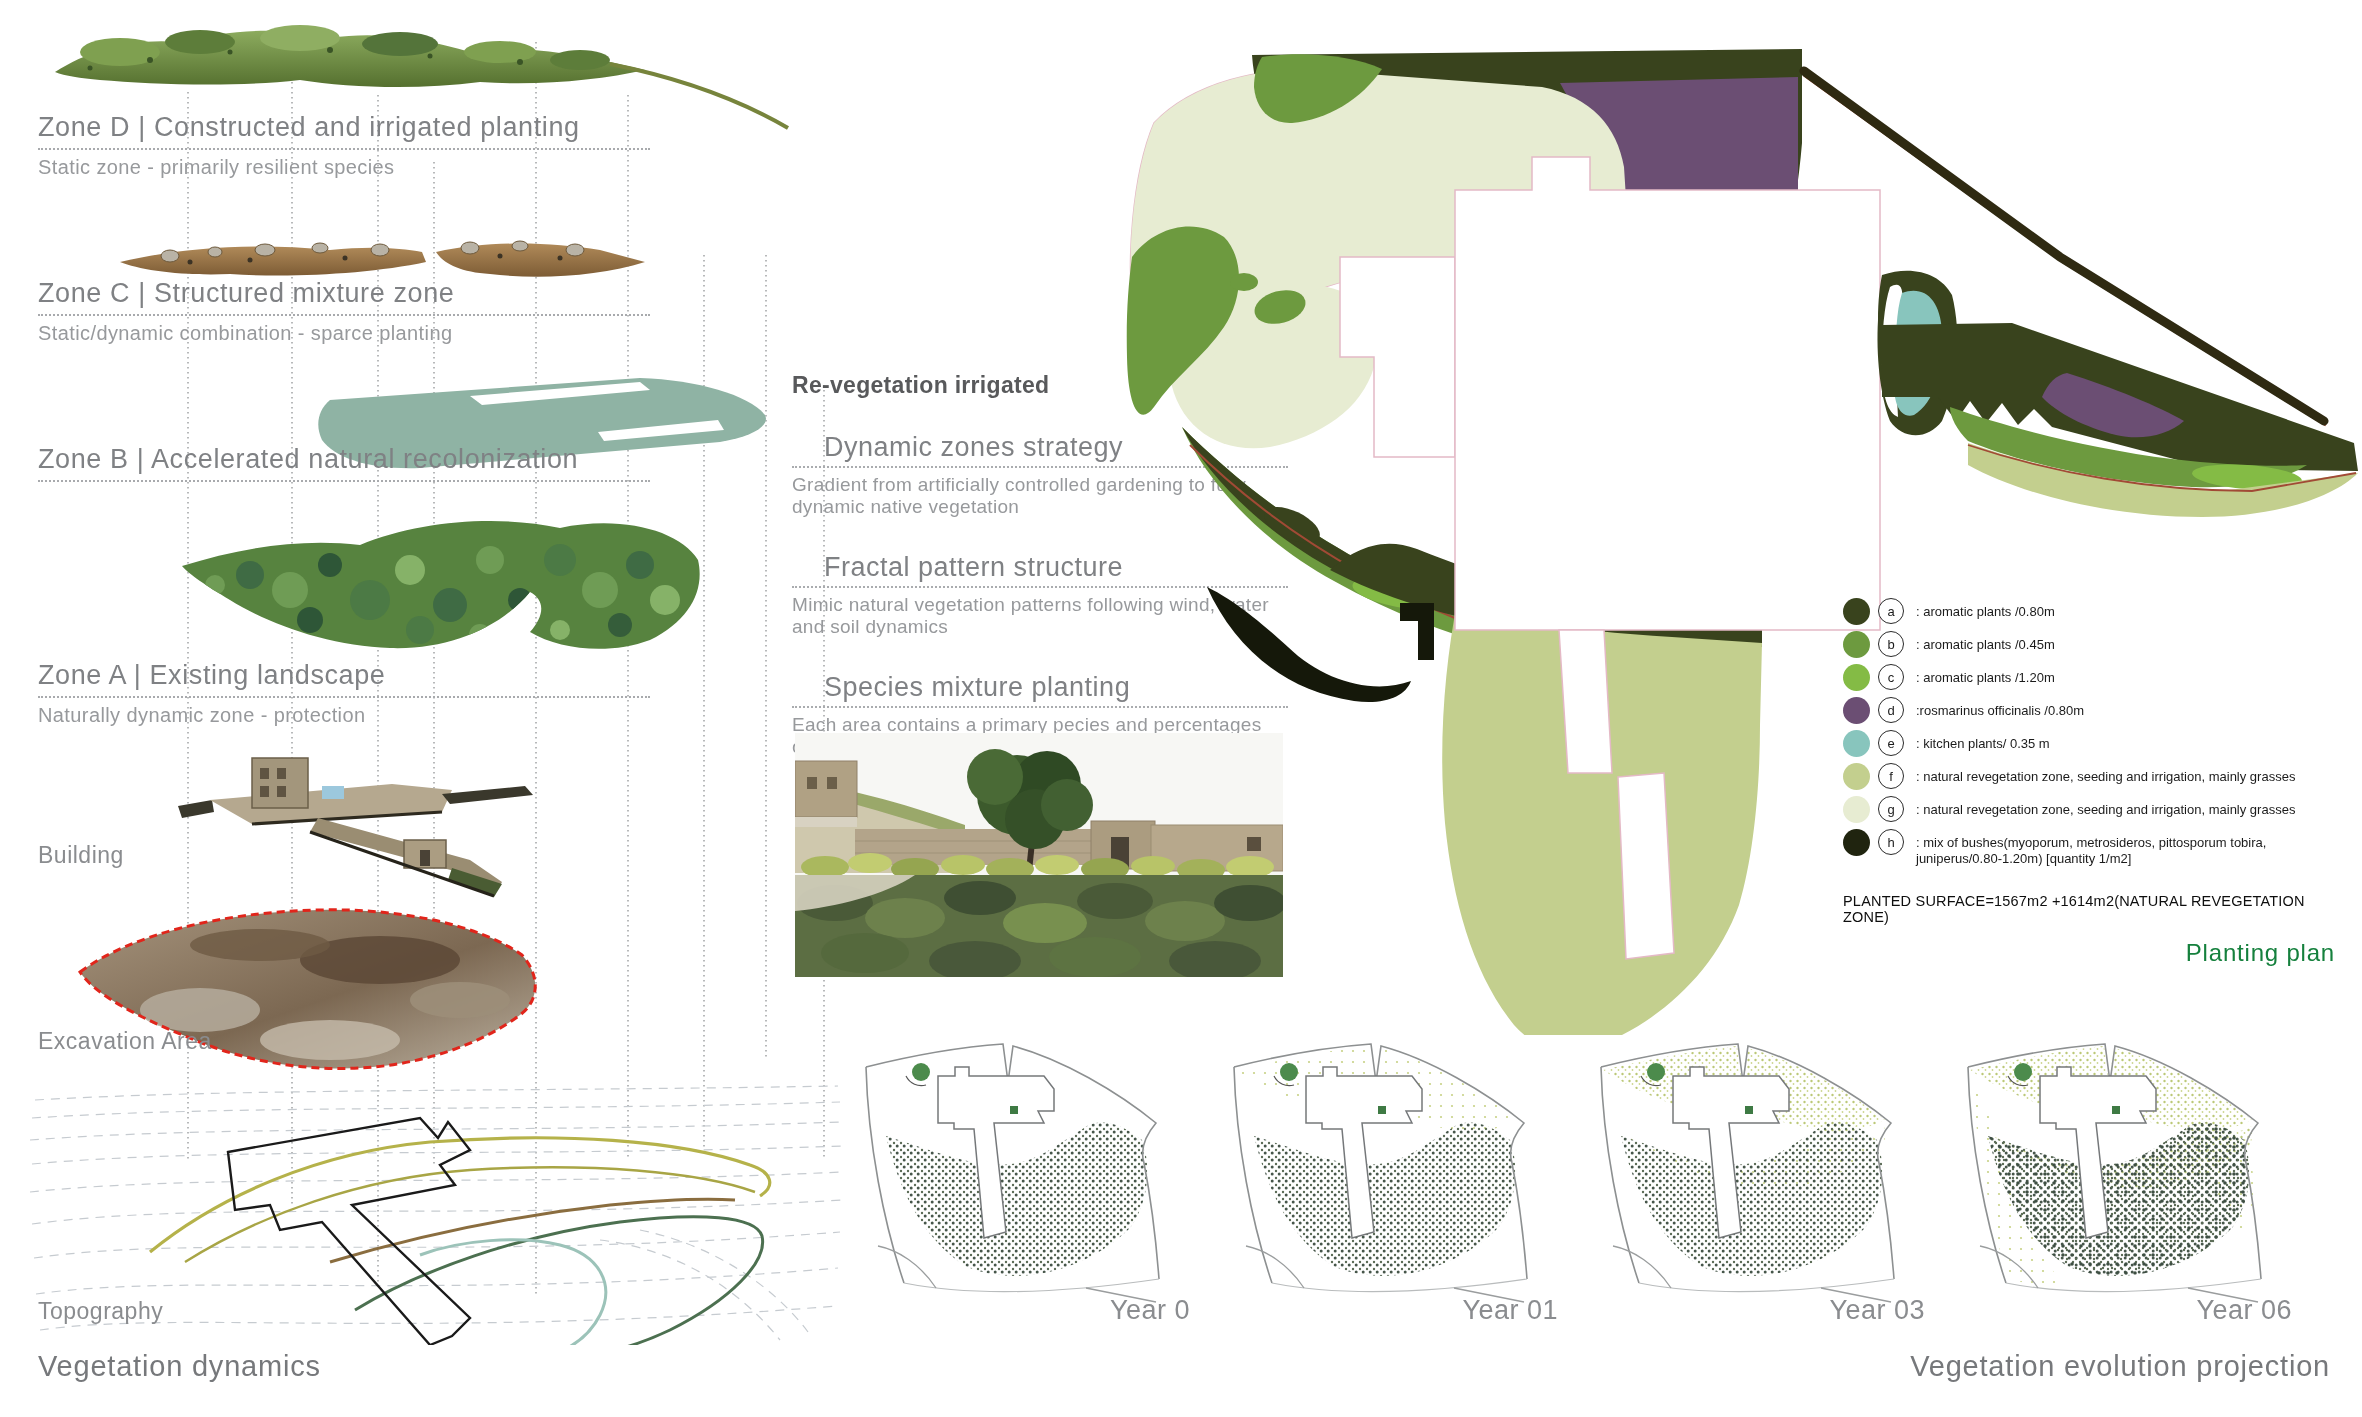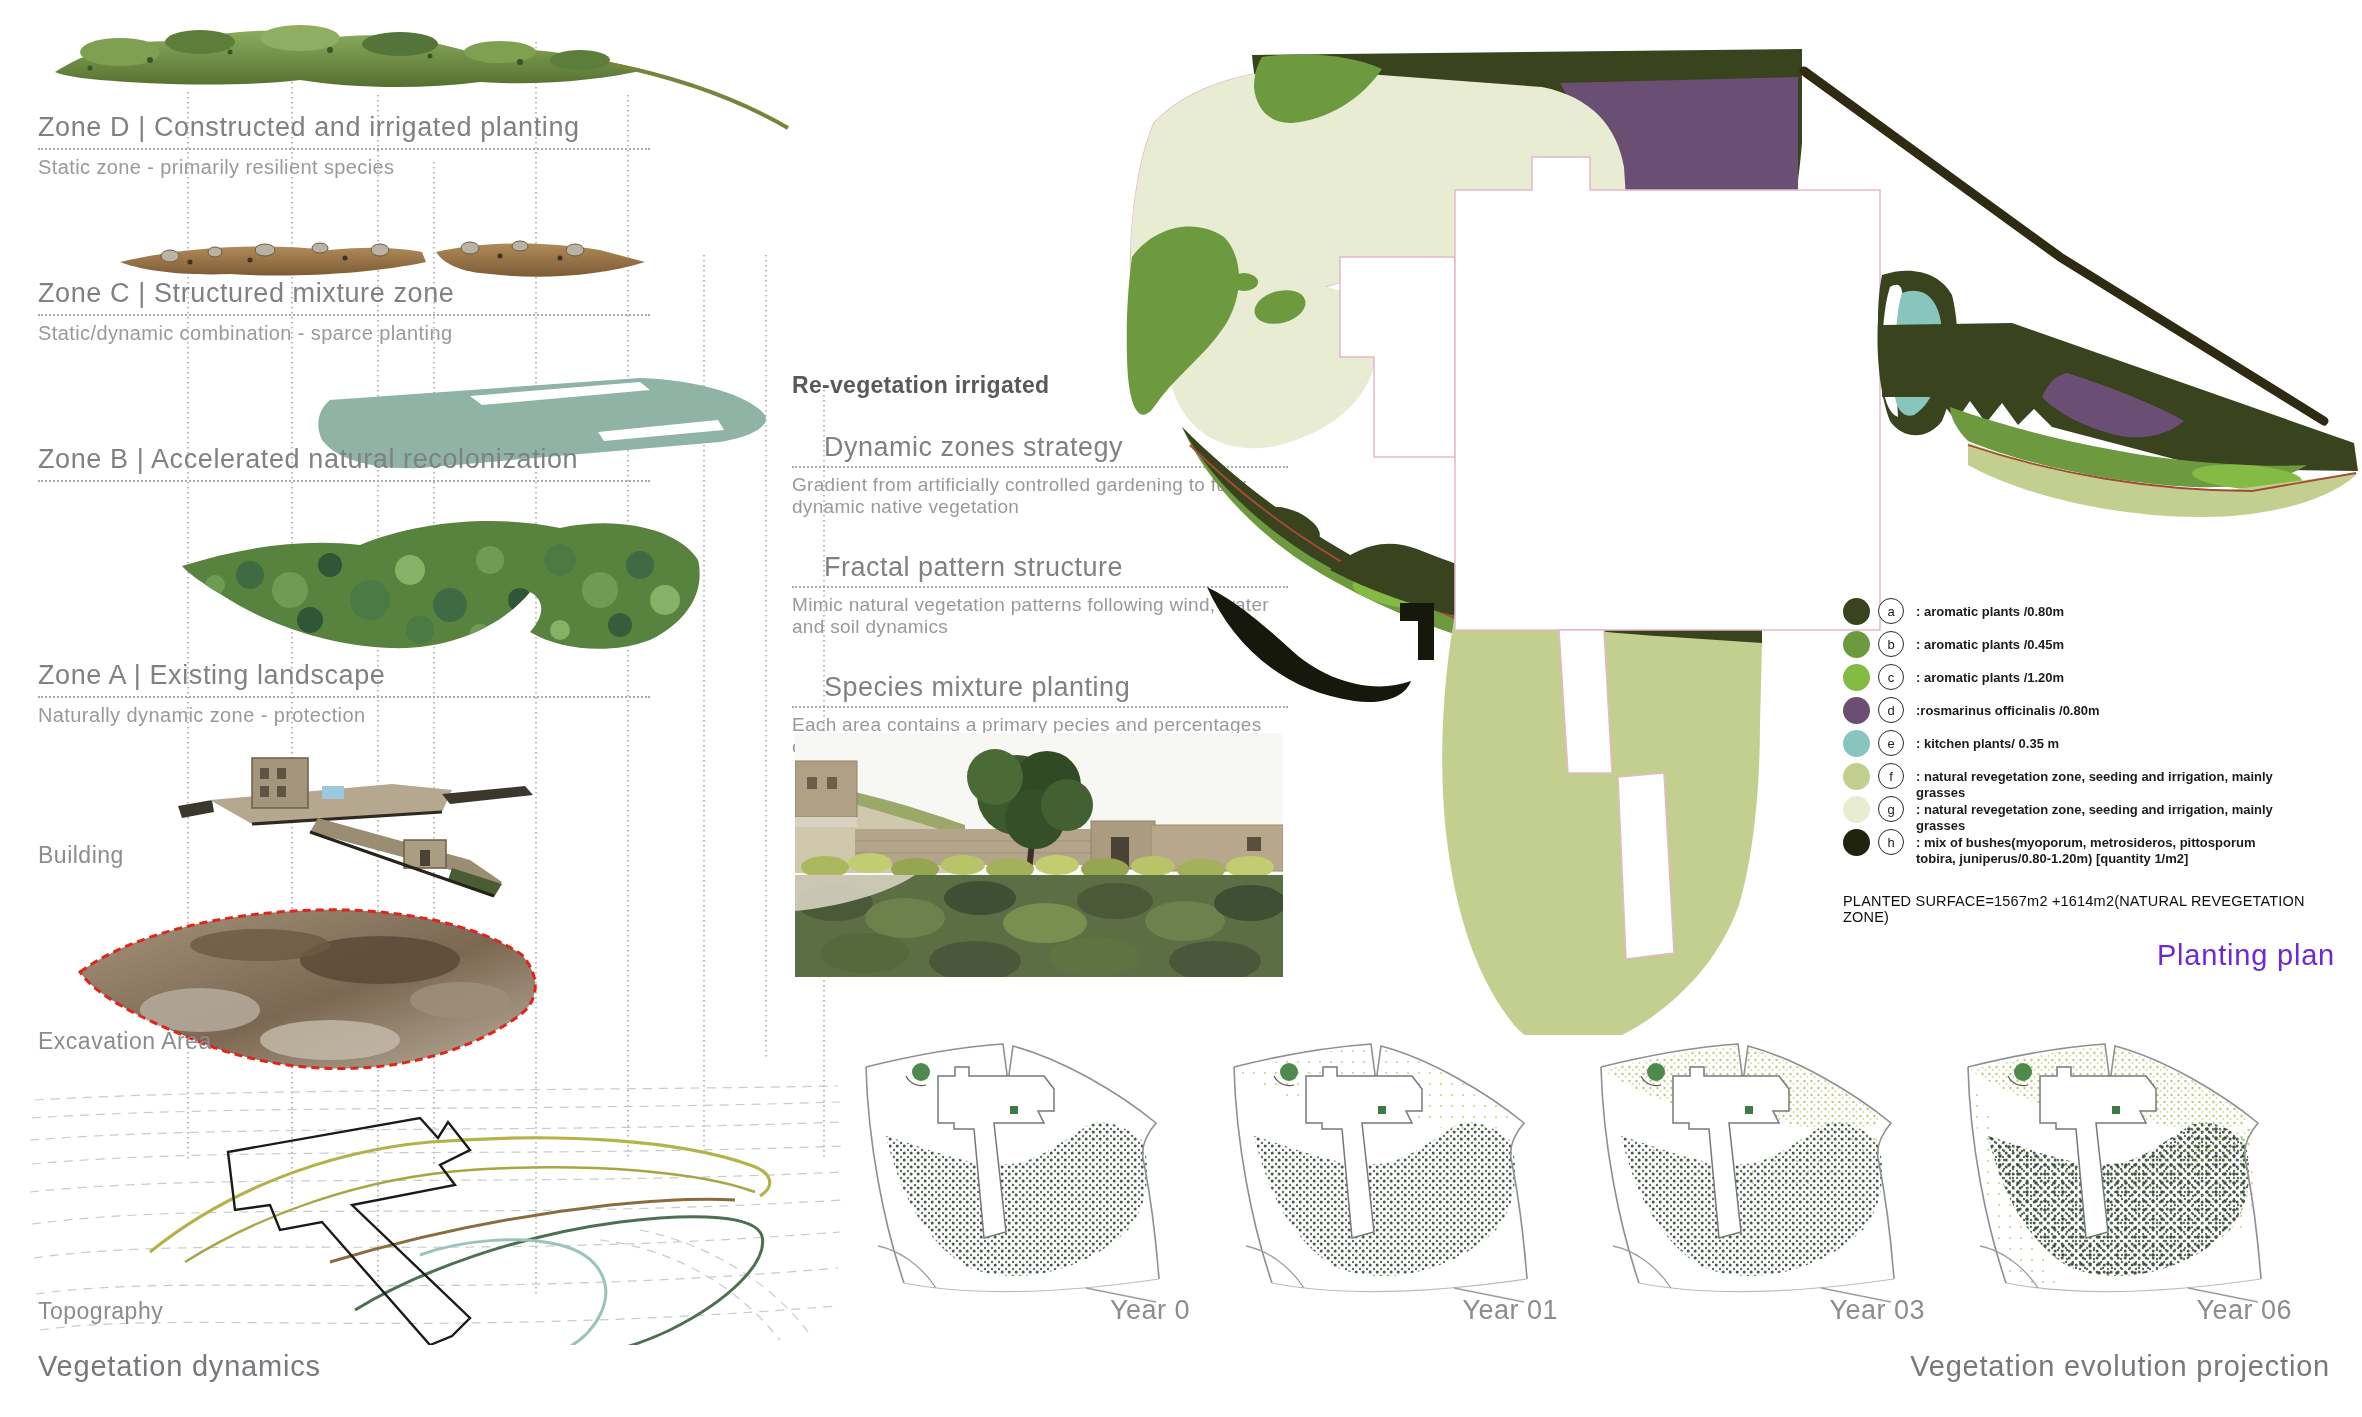--- a/index.html
+++ b/index.html
@@ -20,23 +20,23 @@
   .strat-rule{border-bottom:2px dotted #aaacaf;margin-top:3px;width:496px;}
   .strat-body{font-size:19px;color:#97999c;margin-top:6px;line-height:1.18;width:480px;letter-spacing:.3px;}
   
   #legend{left:1843px;top:598px;width:492px;}
   .lg-row{display:flex;align-items:flex-start;margin-bottom:6px;height:27px;}
   .lg-row.tall{height:42px;}
   .lg-swatch{width:27px;height:27px;border-radius:50%;flex:0 0 27px;}
   .lg-letter{width:24px;height:24px;border:1.6px solid #2b2b2b;border-radius:50%;
              margin-left:8px;flex:0 0 24px;display:flex;align-items:center;justify-content:center;
              font-size:13px;color:#1b1b1b;background:#fff;}
-  .lg-label{font-size:13px;color:#1b1b1b;padding-left:12px;padding-top:6px;line-height:1.25;max-width:380px;font-weight:bold;}
+  .lg-label{font-size:13px;color:#1b1b1b;padding-left:12px;padding-top:6px;line-height:1.25;max-width:380px;}
   .planted{font-size:14.5px;color:#0e0e0e;margin-top:22px;letter-spacing:.2px;}
-  .plan-title{font-size:29px;color:#6d28d9;letter-spacing:.8px;text-align:right;margin-top:14px;}
+  .plan-title{font-size:24px;color:#15803d;letter-spacing:.8px;text-align:right;margin-top:14px;}
   
   .year-label{width:340px;text-align:right;font-size:27px;color:#8a8c8f;letter-spacing:.5px;}
   svg{display:block;}
 </style>
 </head>
 <body>
 
 <svg class="abs" style="left:0;top:0;" width="860" height="1345" viewBox="0 0 860 1345">
   <defs>
     <linearGradient id="vegG" x1="0" y1="0" x2="0" y2="1">

